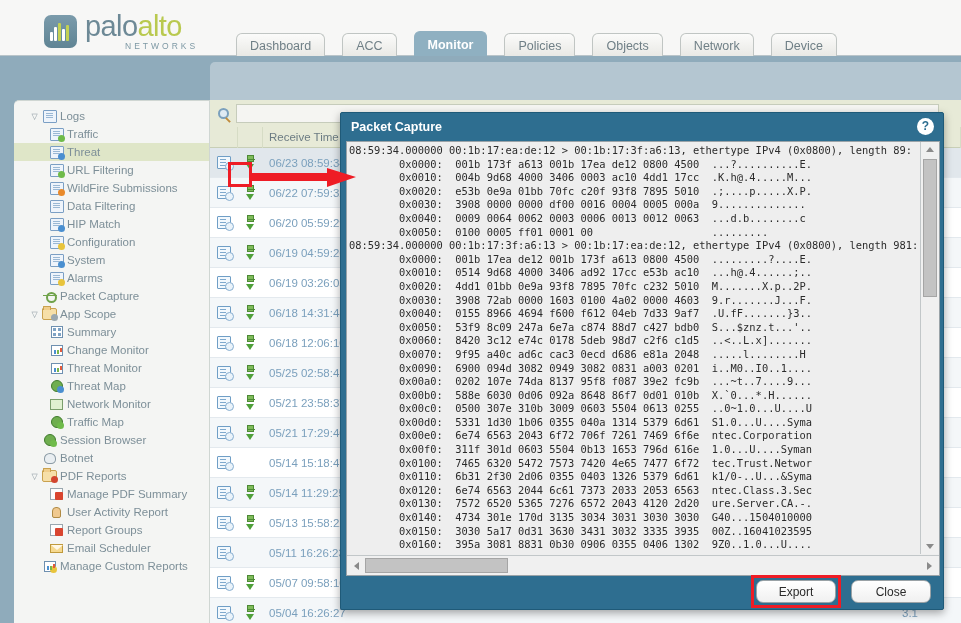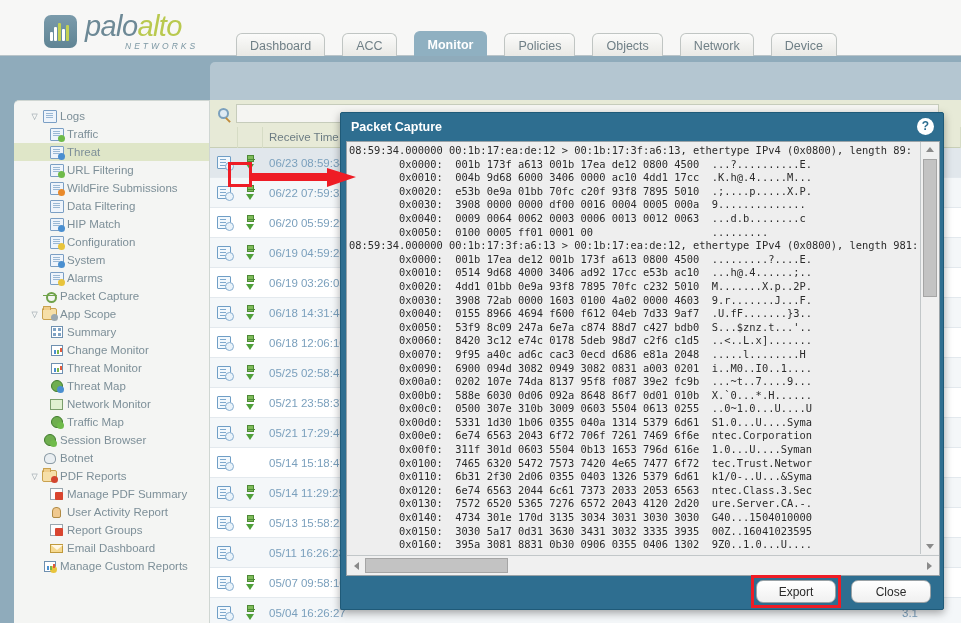--- a/index.html
+++ b/index.html
@@ -27,21 +27,21 @@
     position: relative; overflow: hidden;
   }
   .logo-mark i {
     position: absolute; bottom: 7px; width: 3px; border-radius: 1px; display: block;
   }
   .logo-mark i:nth-child(1){ left: 6px;  height: 9px;  background:#ffffff; }
   .logo-mark i:nth-child(2){ left: 10px; height: 14px; background:#ffffff; }
   .logo-mark i:nth-child(3){ left: 14px; height: 18px; background:#c3d154; }
   .logo-mark i:nth-child(4){ left: 18px; height: 12px; background:#ffffff; }
   .logo-mark i:nth-child(5){ left: 22px; height: 16px; background:#c3d154; }
-  .logo-text { line-height: 1; font-style: italic; }
+  .logo-text { line-height: 1; }
   .logo-text .l1 { font-size: 29px; letter-spacing: -0.6px; }
   .logo-text .l1 .palo { color: #6d8996; }
   .logo-text .l1 .alto { color: #b9c94f; }
   .logo-text .l2 {
     font-size: 8.5px; color: #7d98a4; letter-spacing: 3.0px;
     margin-top: 1px; margin-left: 40px;
   }
 
   
   .navtabs { position: absolute; left: 236px; top: 31px; display: flex; align-items: flex-end; }
@@ -813,21 +813,21 @@
           <div class="tnode lvl1">
             <span class="ic">
               <span class="ico pdf"></span>
             </span>
             <span class="lb">Report Groups</span>
           </div>
           <div class="tnode lvl1">
             <span class="ic">
               <span class="ico mail"></span>
             </span>
-            <span class="lb">Email Dashboard</span>
+            <span class="lb">Email Scheduler</span>
           </div>
           <div class="tnode lvl0b">
             <span class="ic">
               <span class="ico bars">
                 <span class="badge b-yellow"></span>
               </span>
             </span>
             <span class="lb">Manage Custom Reports</span>
           </div>
         </div>
@@ -840,21 +840,21 @@
   </svg>
 
   <div class="modal">
     <div class="modal-title">Packet Capture</div>
     <div class="help-icon">?</div>
 
     <div class="modal-body">
       <div class="hexpane" id="hexpane">
           <div class="hexline">08:59:34.000000 00:1b:17:ea:de:12 &gt; 00:1b:17:3f:a6:13, ethertype IPv4 (0x0800), length 89: (tos</div>
           <div class="hexline">        0x0000:  001b 173f a613 001b 17ea de12 0800 4500  ...?..........E.</div>
-          <div class="hexline">        0x0010:  004b 9d68 6000 3406 0000 ac10 4dd1 17cc  .K.h@.4.....M...</div>
+          <div class="hexline">        0x0010:  004b 9d68 4000 3406 0003 ac10 4dd1 17cc  .K.h@.4.....M...</div>
           <div class="hexline">        0x0020:  e53b 0e9a 01bb 70fc c20f 93f8 7895 5010  .;....p.....X.P.</div>
           <div class="hexline">        0x0030:  3908 0000 0000 df00 0016 0004 0005 000a  9..............</div>
           <div class="hexline">        0x0040:  0009 0064 0062 0003 0006 0013 0012 0063  ...d.b........c</div>
           <div class="hexline">        0x0050:  0100 0005 ff01 0001 00                   .........</div>
           <div class="hexline">08:59:34.000000 00:1b:17:3f:a6:13 &gt; 00:1b:17:ea:de:12, ethertype IPv4 (0x0800), length 981: trun</div>
           <div class="hexline">        0x0000:  001b 17ea de12 001b 173f a613 0800 4500  .........?....E.</div>
           <div class="hexline">        0x0010:  0514 9d68 4000 3406 ad92 17cc e53b ac10  ...h@.4......;..</div>
           <div class="hexline">        0x0020:  4dd1 01bb 0e9a 93f8 7895 70fc c232 5010  M.......X.p..2P.</div>
           <div class="hexline">        0x0030:  3908 72ab 0000 1603 0100 4a02 0000 4603  9.r.......J...F.</div>
           <div class="hexline">        0x0040:  0155 8966 4694 f600 f612 04eb 7d33 9af7  .U.fF.......}3..</div>

